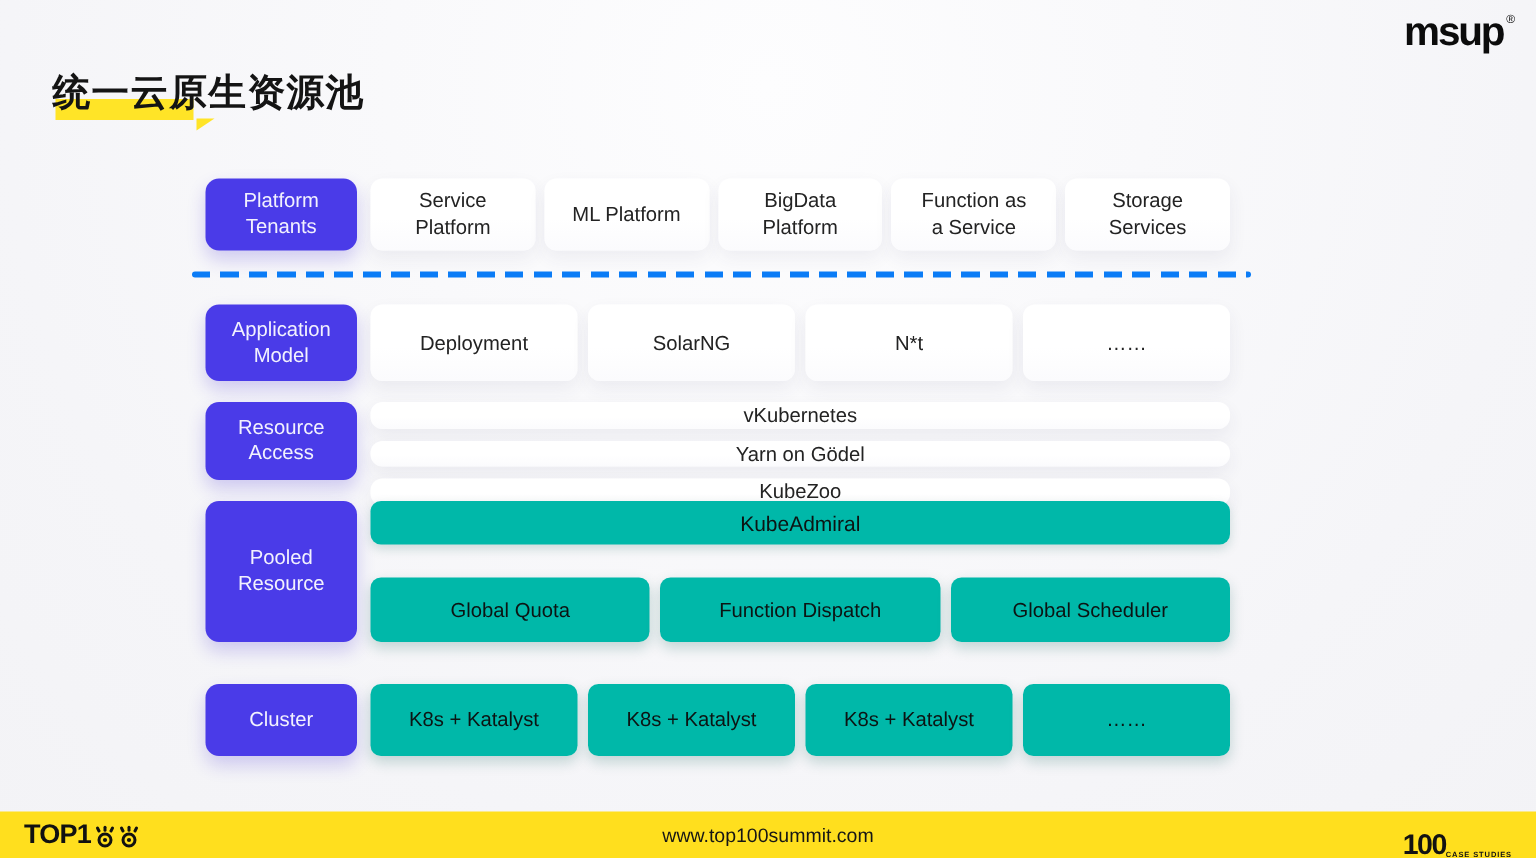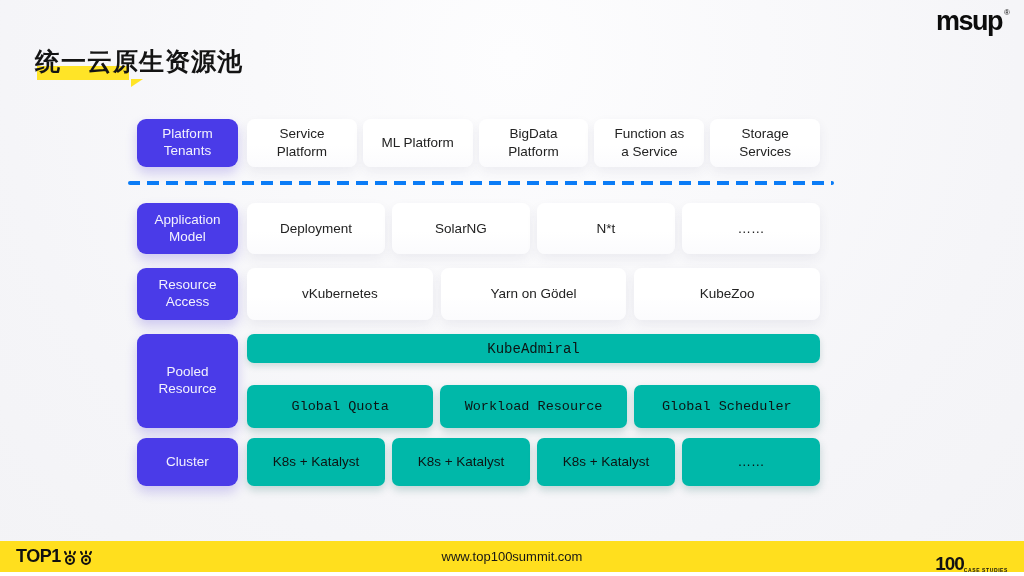--- a/index.html
+++ b/index.html
@@ -46,30 +46,30 @@
   }
   .cell.white {
     background:linear-gradient(180deg,#ffffff 55%, #fbfbfd 100%);
     box-shadow:0 5px 12px rgba(50,50,100,0.07);
   }
   .cell.teal {
     background:#00b8a9; color:#0c1413;
     box-shadow:0 4px 9px rgba(0,90,80,0.22);
     border-radius:7px;
   }
-  .gap6 { gap:6px; } .gap7 { gap:7px; } .gap8 { gap:8px; }
+  .gap6 { gap:6px; } .gap7 { gap:7px; } .gap8 { gap:8px;flex-direction:column; }
 
   .dash-line {
     position:absolute; left:128px; top:181px; width:706px; height:4px;
     background:repeating-linear-gradient(90deg, #0b7cf6 0 12px, transparent 12px 19px);
     border-radius:2px;
   }
 
   
-  .col { flex:1; display:flex; flex-direction:column; gap:22px;font-family:Liberation Mono, monospace; }
+  .col { flex:1; display:flex; flex-direction:column; gap:22px; }
   .banner {
     height:29px; flex:0 0 29px;
     background:#00b8a9; color:#0c1413; border-radius:7px;
     display:flex; align-items:center; justify-content:center;
     font-size:14px; box-shadow:0 3px 7px rgba(0,90,80,0.18);
   }
   .subcells { flex:1; display:flex; }
 
   
   .footer {
@@ -138,27 +138,27 @@
     </div>
   </div>
 
   <div class="row" style="top:334px; height:94px;">
     <div class="plabel">Pooled
 Resource</div>
     <div class="col">
       <div class="banner">KubeAdmiral</div>
       <div class="subcells gap7">
         <div class="cell teal">Global Quota</div>
-        <div class="cell teal">Workload Resource</div>
+        <div class="cell teal">Function Dispatch</div>
         <div class="cell teal">Global Scheduler</div>
       </div>
     </div>
   </div>
 
-  <div class="row" style="top:438px; height:48px;">
+  <div class="row" style="top:456px; height:48px;">
     <div class="plabel">Cluster</div>
     <div class="cells gap7">
       <div class="cell teal">K8s + Katalyst</div>
       <div class="cell teal">K8s + Katalyst</div>
       <div class="cell teal">K8s + Katalyst</div>
       <div class="cell teal">……</div>
     </div>
   </div>
 
   <div class="footer">

